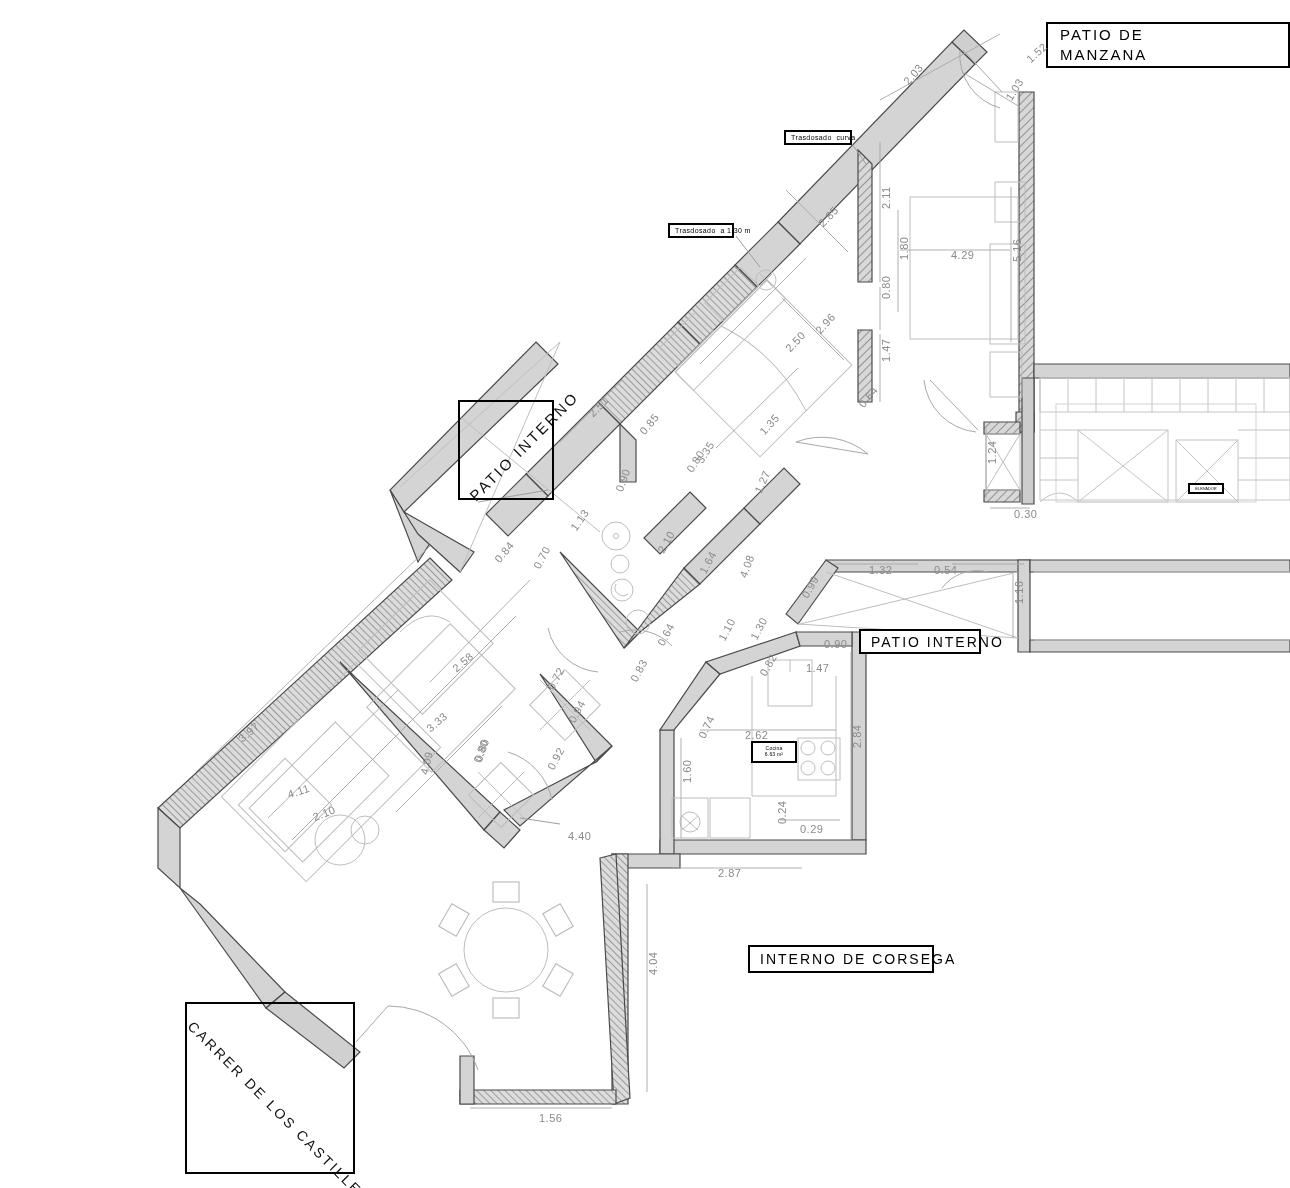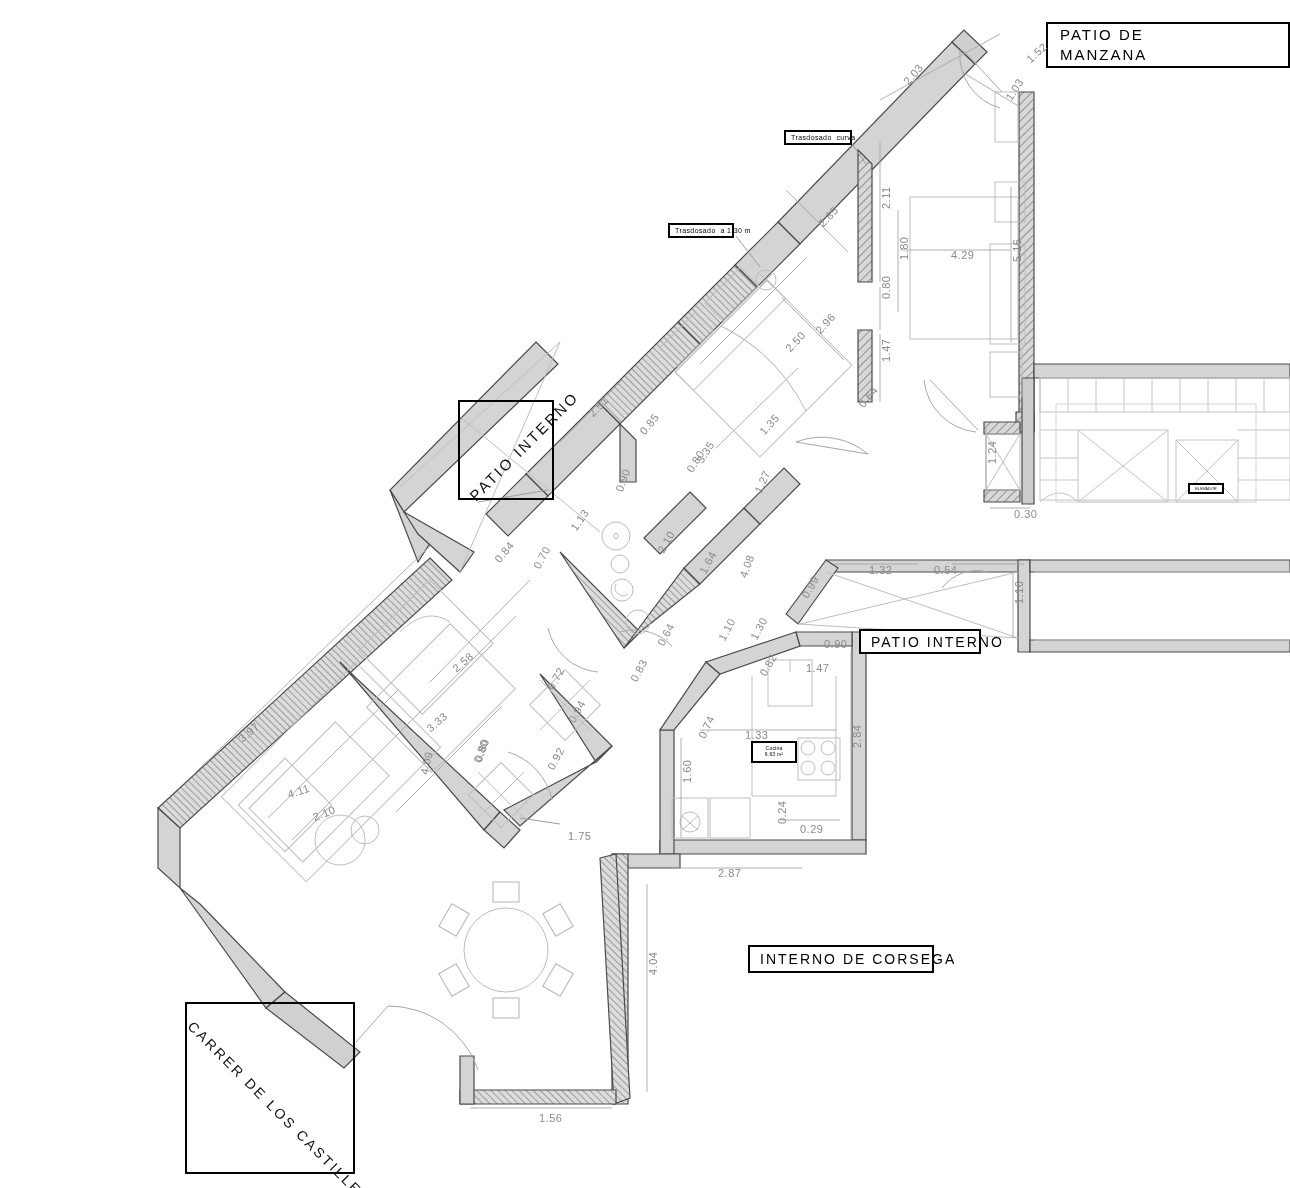--- a/index.html
+++ b/index.html
@@ -363,22 +363,22 @@
       <div style="position: absolute; left: 934px; top: 552px; font-family: &quot;Liberation Sans&quot;, sans-serif; font-size: 11px; color: rgb(138, 138, 138); white-space: pre; transform-origin: 0px 0px; transform: rotate(0deg); letter-spacing: 0.5px;">0.54</div>
       <div style="position: absolute; left: 1013px; top: 592px; font-family: &quot;Liberation Sans&quot;, sans-serif; font-size: 11px; color: rgb(138, 138, 138); white-space: pre; transform-origin: 0px 0px; transform: rotate(-90deg); letter-spacing: 0.5px;">1.16</div>
       <div style="position: absolute; left: 799px; top: 582px; font-family: &quot;Liberation Sans&quot;, sans-serif; font-size: 11px; color: rgb(138, 138, 138); white-space: pre; transform-origin: 0px 0px; transform: rotate(-60deg); letter-spacing: 0.5px;">0.99</div>
       <div style="position: absolute; left: 450px; top: 653px; font-family: &quot;Liberation Sans&quot;, sans-serif; font-size: 11px; color: rgb(138, 138, 138); white-space: pre; transform-origin: 0px 0px; transform: rotate(-40deg); letter-spacing: 0.5px;">2.58</div>
       <div style="position: absolute; left: 424px; top: 713px; font-family: &quot;Liberation Sans&quot;, sans-serif; font-size: 11px; color: rgb(138, 138, 138); white-space: pre; transform-origin: 0px 0px; transform: rotate(-40deg); letter-spacing: 0.5px;">3.33</div>
       <div style="position: absolute; left: 236px; top: 723px; font-family: &quot;Liberation Sans&quot;, sans-serif; font-size: 11px; color: rgb(138, 138, 138); white-space: pre; transform-origin: 0px 0px; transform: rotate(-40deg); letter-spacing: 0.5px;">3.97</div>
       <div style="position: absolute; left: 286px; top: 777px; font-family: &quot;Liberation Sans&quot;, sans-serif; font-size: 11px; color: rgb(138, 138, 138); white-space: pre; transform-origin: 0px 0px; transform: rotate(-18deg); letter-spacing: 0.5px;">4.11</div>
       <div style="position: absolute; left: 311px; top: 800px; font-family: &quot;Liberation Sans&quot;, sans-serif; font-size: 11px; color: rgb(138, 138, 138); white-space: pre; transform-origin: 0px 0px; transform: rotate(-22deg); letter-spacing: 0.5px;">2.10</div>
       <div style="position: absolute; left: 418px; top: 761px; font-family: &quot;Liberation Sans&quot;, sans-serif; font-size: 11px; color: rgb(138, 138, 138); white-space: pre; transform-origin: 0px 0px; transform: rotate(-77deg); letter-spacing: 0.5px;">4.09</div>
       <div style="position: absolute; left: 471px; top: 748px; font-family: &quot;Liberation Sans&quot;, sans-serif; font-size: 11px; color: rgb(138, 138, 138); white-space: pre; transform-origin: 0px 0px; transform: rotate(-70deg); letter-spacing: 0.5px;">0.80</div>
-      <div style="position: absolute; left: 568px; top: 818px; font-family: &quot;Liberation Sans&quot;, sans-serif; font-size: 11px; color: rgb(138, 138, 138); white-space: pre; transform-origin: 0px 0px; transform: rotate(0deg); letter-spacing: 0.5px;">1.75</div>
-      <div style="position: absolute; left: 745px; top: 717px; font-family: &quot;Liberation Sans&quot;, sans-serif; font-size: 11px; color: rgb(138, 138, 138); white-space: pre; transform-origin: 0px 0px; transform: rotate(0deg); letter-spacing: 0.5px;">1.33</div>
+      <div style="position: absolute; left: 568px; top: 818px; font-family: &quot;Liberation Sans&quot;, sans-serif; font-size: 11px; color: rgb(138, 138, 138); white-space: pre; transform-origin: 0px 0px; transform: rotate(0deg); letter-spacing: 0.5px;">4.40</div>
+      <div style="position: absolute; left: 745px; top: 717px; font-family: &quot;Liberation Sans&quot;, sans-serif; font-size: 11px; color: rgb(138, 138, 138); white-space: pre; transform-origin: 0px 0px; transform: rotate(0deg); letter-spacing: 0.5px;">2.62</div>
       <div style="position: absolute; left: 851px; top: 736px; font-family: &quot;Liberation Sans&quot;, sans-serif; font-size: 11px; color: rgb(138, 138, 138); white-space: pre; transform-origin: 0px 0px; transform: rotate(-90deg); letter-spacing: 0.5px;">2.84</div>
       <div style="position: absolute; left: 681px; top: 771px; font-family: &quot;Liberation Sans&quot;, sans-serif; font-size: 11px; color: rgb(138, 138, 138); white-space: pre; transform-origin: 0px 0px; transform: rotate(-90deg); letter-spacing: 0.5px;">1.60</div>
       <div style="position: absolute; left: 696px; top: 723px; font-family: &quot;Liberation Sans&quot;, sans-serif; font-size: 11px; color: rgb(138, 138, 138); white-space: pre; transform-origin: 0px 0px; transform: rotate(-65deg); letter-spacing: 0.5px;">0.74</div>
       <div style="position: absolute; left: 800px; top: 811px; font-family: &quot;Liberation Sans&quot;, sans-serif; font-size: 11px; color: rgb(138, 138, 138); white-space: pre; transform-origin: 0px 0px; transform: rotate(0deg); letter-spacing: 0.5px;">0.29</div>
       <div style="position: absolute; left: 776px; top: 812px; font-family: &quot;Liberation Sans&quot;, sans-serif; font-size: 11px; color: rgb(138, 138, 138); white-space: pre; transform-origin: 0px 0px; transform: rotate(-90deg); letter-spacing: 0.5px;">0.24</div>
       <div style="position: absolute; left: 718px; top: 855px; font-family: &quot;Liberation Sans&quot;, sans-serif; font-size: 11px; color: rgb(138, 138, 138); white-space: pre; transform-origin: 0px 0px; transform: rotate(0deg); letter-spacing: 0.5px;">2.87</div>
       <div style="position: absolute; left: 986px; top: 452px; font-family: &quot;Liberation Sans&quot;, sans-serif; font-size: 11px; color: rgb(138, 138, 138); white-space: pre; transform-origin: 0px 0px; transform: rotate(-90deg); letter-spacing: 0.5px;">1.24</div>
       <div style="position: absolute; left: 1014px; top: 496px; font-family: &quot;Liberation Sans&quot;, sans-serif; font-size: 11px; color: rgb(138, 138, 138); white-space: pre; transform-origin: 0px 0px; transform: rotate(0deg); letter-spacing: 0.5px;">0.30</div>
       <div style="position: absolute; left: 647px; top: 963px; font-family: &quot;Liberation Sans&quot;, sans-serif; font-size: 11px; color: rgb(138, 138, 138); white-space: pre; transform-origin: 0px 0px; transform: rotate(-90deg); letter-spacing: 0.5px;">4.04</div>
       <div style="position: absolute; left: 539px; top: 1100px; font-family: &quot;Liberation Sans&quot;, sans-serif; font-size: 11px; color: rgb(138, 138, 138); white-space: pre; transform-origin: 0px 0px; transform: rotate(0deg); letter-spacing: 0.5px;">1.56</div>

